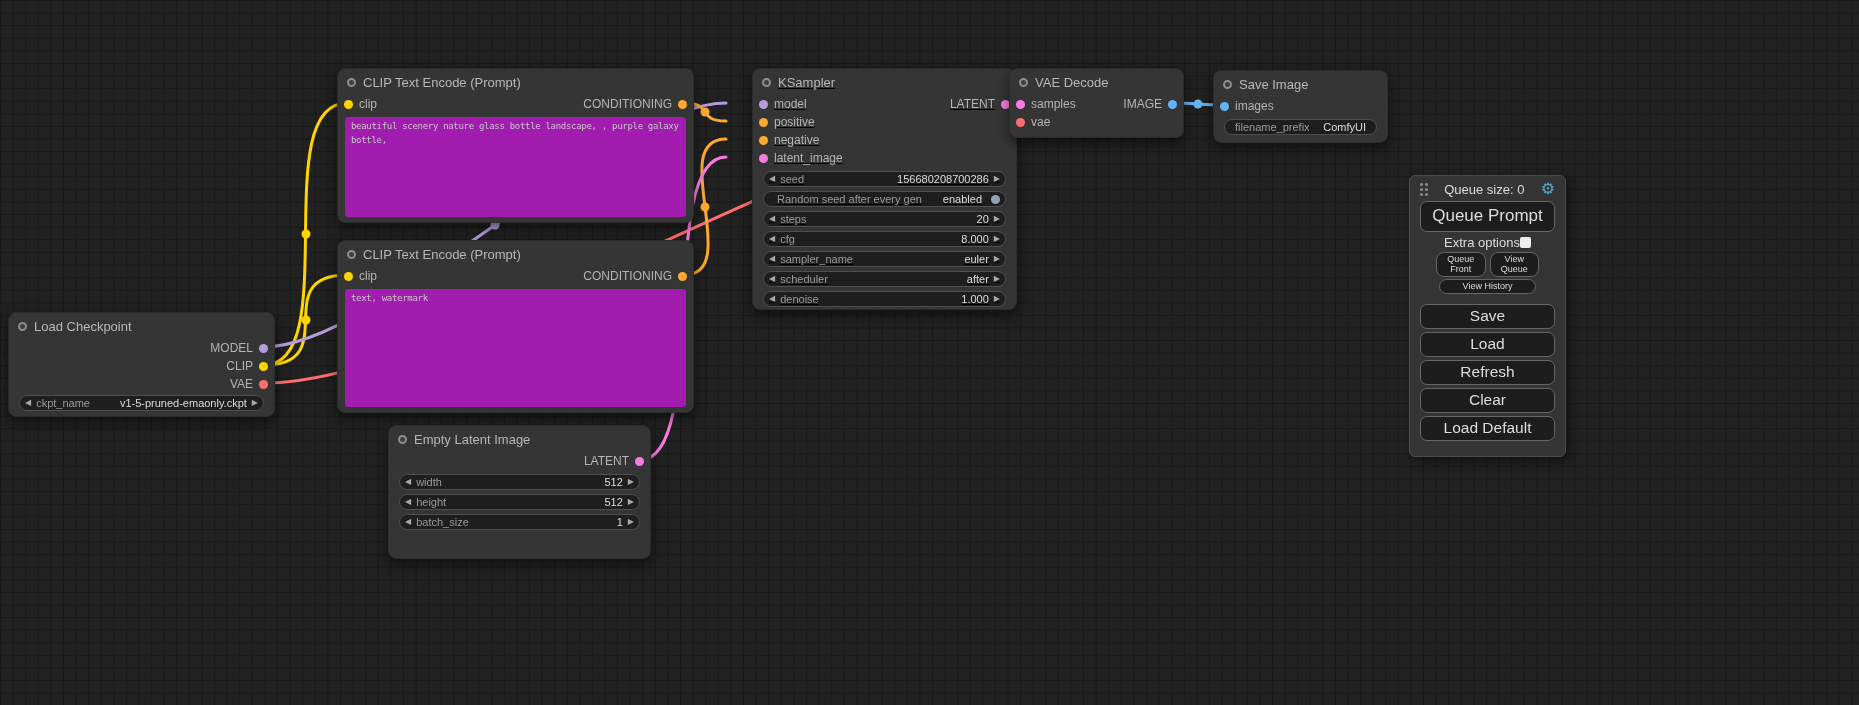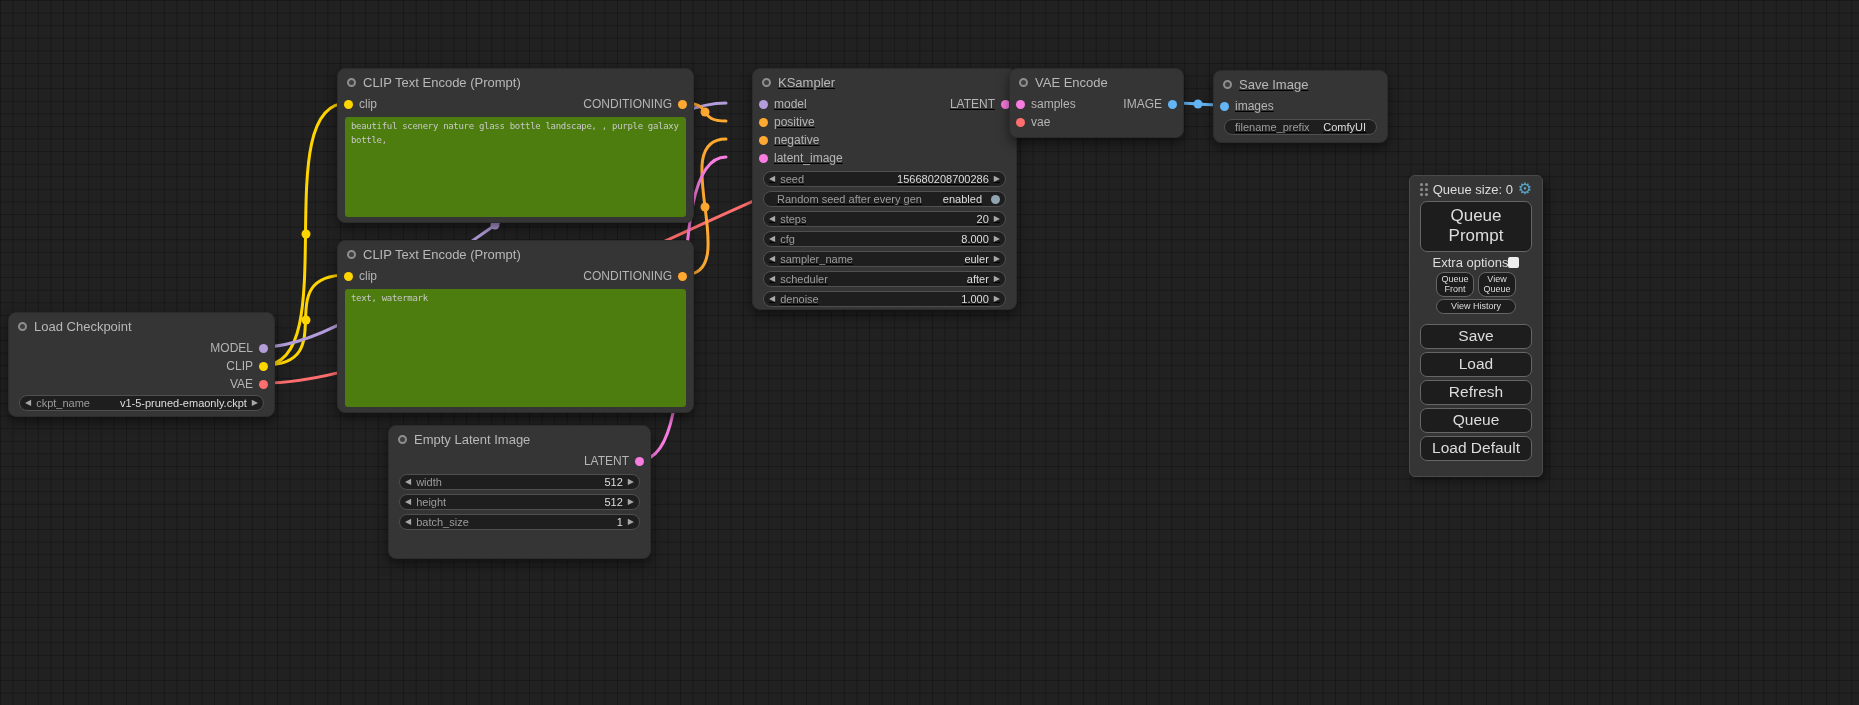--- a/index.html
+++ b/index.html
@@ -31,35 +31,35 @@
   .row.duo { justify-content:space-between; }
   .grp { display:flex; align-items:center; }
   .dot { width:9px; height:9px; border-radius:50%; flex:none; cursor:crosshair; }
   .lbl-in { margin-left:6px; }
   .lbl-out { margin-right:6px; }
 
   .c-model{background:var(--model);} .c-clip{background:var(--clip);}
   .c-vae{background:var(--vae);} .c-cond{background:var(--conditioning);}
   .c-latent{background:var(--latent);} .c-image{background:var(--image);}
 
-  .textbox { margin:4px 7px; background:#4d7c0f; border-radius:3px; color:#c9c9c9;
+  .textbox { margin:4px 7px; background:#a21caf; border-radius:3px; color:#c9c9c9;
     font:9px/1.55 "DejaVu Sans Mono", monospace; letter-spacing:-0.3px;
     padding:3px 6px; white-space:pre-wrap; word-break:break-word; overflow:hidden; cursor:text; }
 
   .widget { display:flex; align-items:center; height:16px; margin:4px 10px 0;
     background:#1e1e1e; border:1px solid #4f4f4f; border-radius:8px; padding:0 5px;
     font-size:11px; white-space:nowrap; overflow:hidden; cursor:pointer; }
   .arr { color:#a8a8a8; font-size:8px; line-height:1; flex:none; cursor:pointer; }
   .wl { color:#9c9c9c; margin-left:5px; overflow:hidden; }
   .wv { color:#dedede; margin-left:auto; margin-right:5px; }
   .widget.toggle .wl { margin-left:8px; }
   .tgl { width:9px; height:9px; border-radius:50%; background:var(--toggle,#8FA3B0); flex:none; margin-left:4px; }
   .widget.textw .wv { }
 
-  .menu { position:absolute; left:1409px; top:175px; width:134px; z-index:5;
+  .menu { position:absolute; left:1409px; top:175px; width:157px; z-index:5;
     background:#353535; border:1px solid #4a4a4a; border-radius:6px;
     box-shadow:4px 4px 10px rgba(0,0,0,.45); padding:5px 10px 12px; color:#ddd; }
   .menu-head { display:flex; align-items:center; gap:4px; margin-bottom:4px; }
   .dhandle { display:grid; grid-template-columns:3px 3px; gap:2px; cursor:grab; }
   .dhandle i { width:3px; height:3px; background:#8f8f8f; border-radius:50%; display:block; }
   .qsize { flex:1; text-align:center; font-size:13px; color:#ddd; }
   .gear-ic { font-size:16px; color:var(--gear,#58a6c6); cursor:pointer; line-height:1; }
   button { font-family:inherit; cursor:pointer; }
   .bbig { display:block; width:100%; background:#1d1d1d; border:1px solid #666; color:#ddd;
     border-radius:7px; font-size:15.5px; padding:2px 0 3px; margin:3px 0; }
@@ -254,39 +254,39 @@
       <span class="arr">◀</span>
       <span class="wl">denoise</span>
       <span class="wv">1.000</span>
       <span class="arr">▶</span>
     </div>
   </div>
 
   <div class="node" style="left:1009px; top:68px; width:175px; height:70px;">
     <div class="ntitle">
       <span class="tdot"></span>
-      <span>VAE Encode</span>
+      <span>VAE Decode</span>
     </div>
     <div class="row duo">
       <span class="grp">
         <span class="dot c-latent"></span>
         <span class="lbl-in">samples</span>
       </span>
       <span class="grp">
         <span class="lbl-out">IMAGE</span>
         <span class="dot c-image"></span>
       </span>
     </div>
     <div class="row">
       <span class="dot c-vae"></span>
       <span class="lbl-in">vae</span>
     </div>
   </div>
 
-  <div class="node" style="left:1213px; top:70px; width:175px; height:73px;text-decoration:underline;">
+  <div class="node" style="left:1213px; top:70px; width:175px; height:73px;">
     <div class="ntitle">
       <span class="tdot"></span>
       <span>Save Image</span>
     </div>
     <div class="row">
       <span class="dot c-image"></span>
       <span class="lbl-in">images</span>
     </div>
     <div class="widget textw">
       <span class="wl">filename_prefix</span>
@@ -315,17 +315,17 @@
     <div class="srow">
       <button class="bsm">Queue Front</button>
       <button class="bsm">View Queue</button>
     </div>
     <div class="hrow">
       <button class="bsm">View History</button>
     </div>
     <button class="bbig">Save</button>
     <button class="bbig">Load</button>
     <button class="bbig">Refresh</button>
-    <button class="bbig">Queue</button>
+    <button class="bbig">Clear</button>
     <button class="bbig">Load Default</button>
   </div>
 
 </div>
 
 </body></html>

